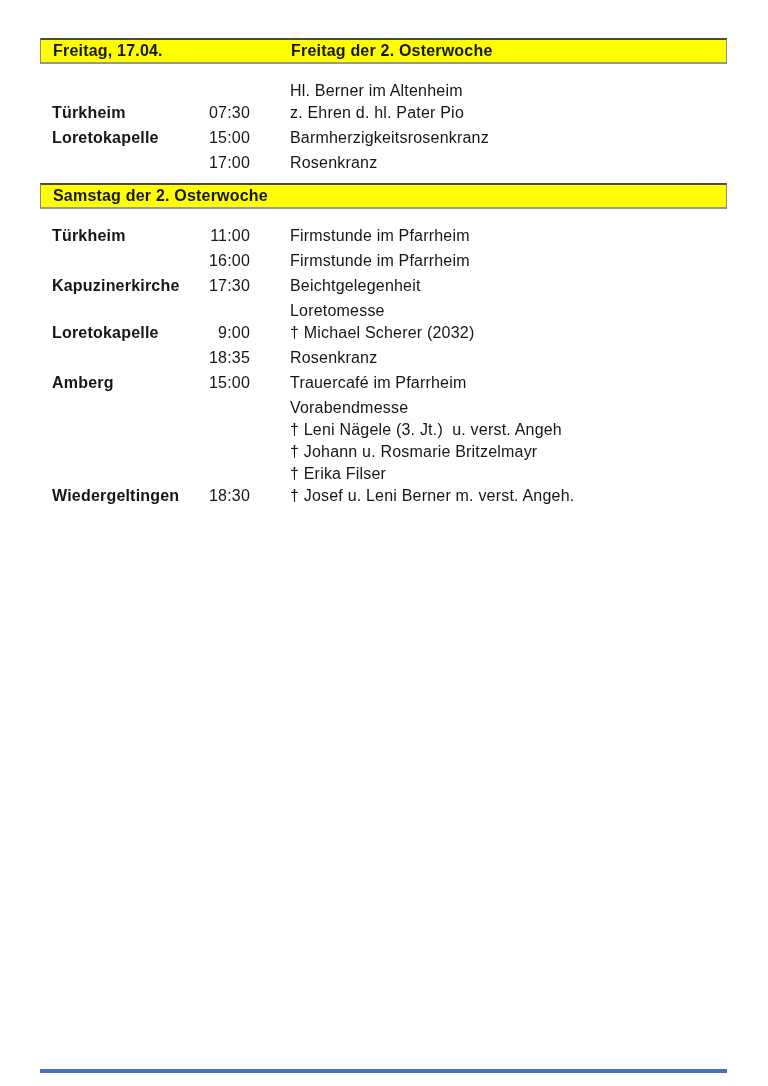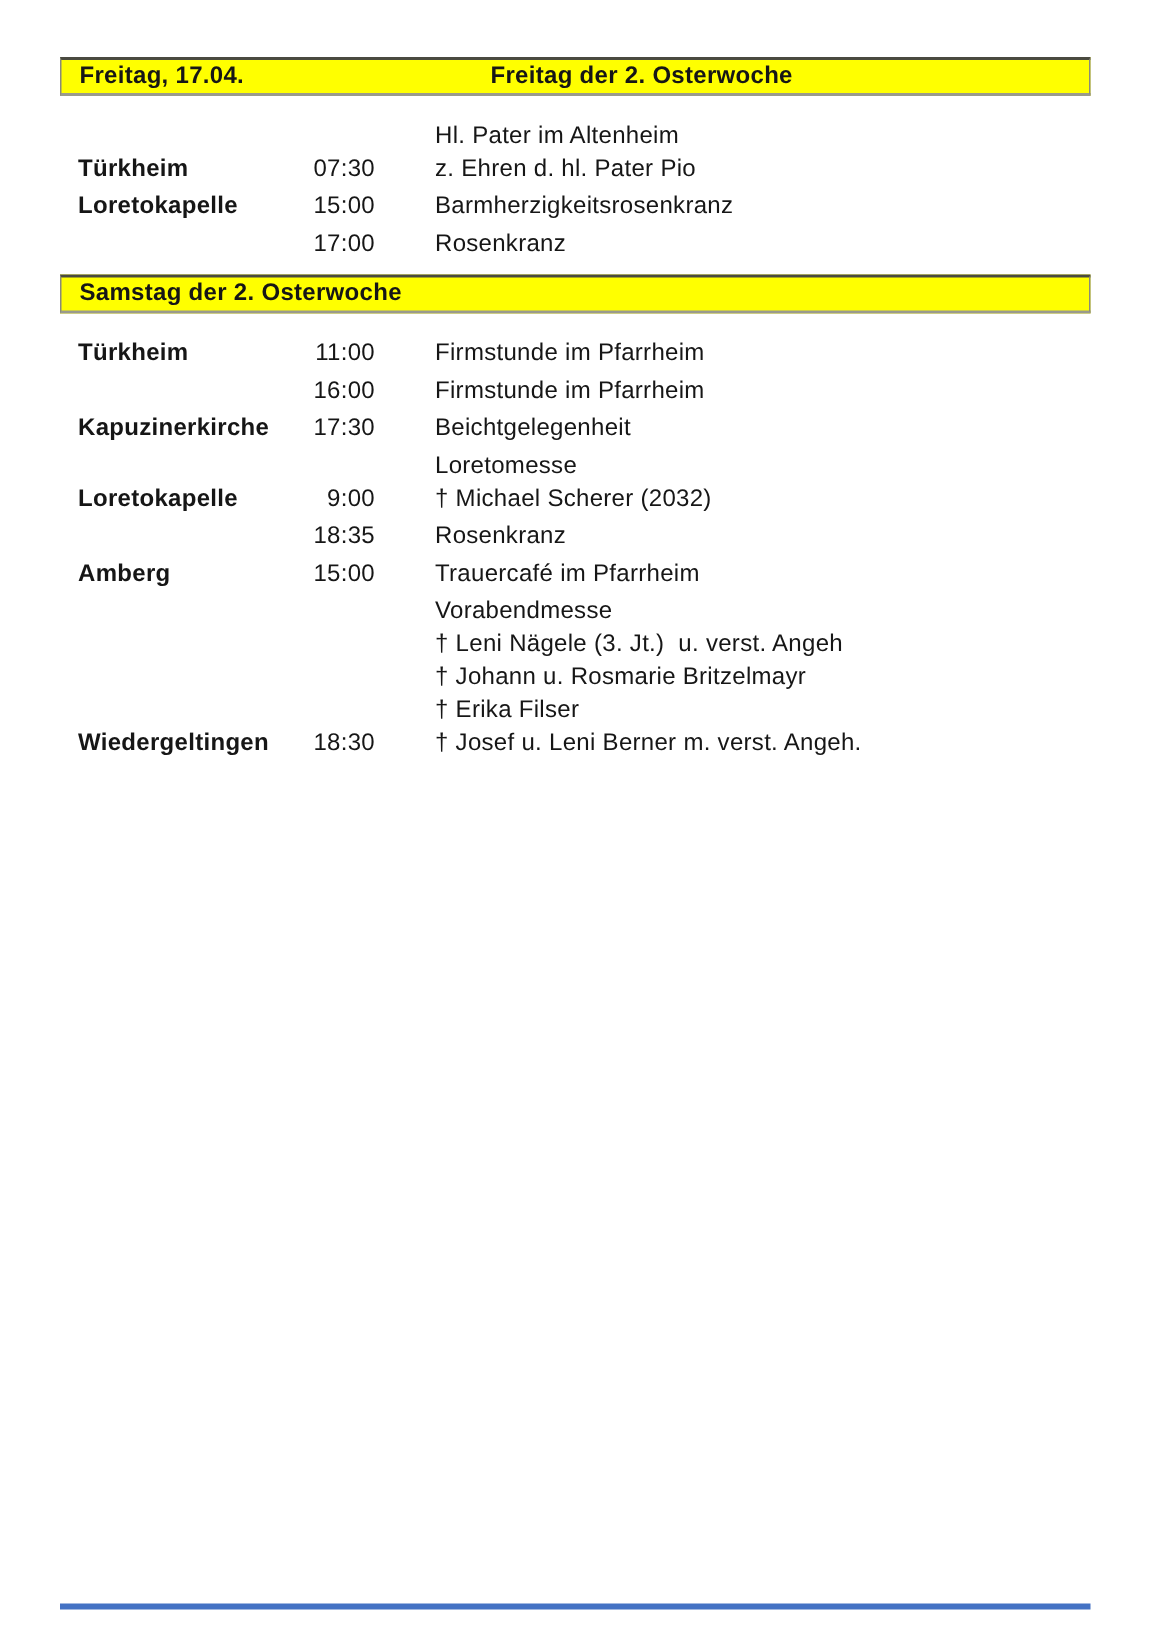--- a/index.html
+++ b/index.html
@@ -26,21 +26,20 @@
     width: 687px;
     background: #ffff00;
     border: 1px solid #8a8a7a;
     border-top: 2px solid #4a4a40;
     border-bottom: 2px solid #9a9a8c;
     padding: 1px 8px 1px 12px;
     line-height: 20px;
     display: flex;
     align-items: center;
     font-weight: bold;
-    gap: 36px;
   }
   .bar .bar-date { width: 238px; flex: 0 0 238px; }
   .bar .bar-title { flex: 1; }
   
   .rows {
     margin: 16px 0 9px 0;
     padding-left: 12px;
   }
   .row {
     display: flex;
@@ -84,21 +83,21 @@
   <section>
     <div class="bar" style="background: rgb(255, 255, 0);">
       <span class="bar-date">Freitag, 17.04.</span>
       <span class="bar-title">Freitag der 2. Osterwoche</span>
     </div>
     <div class="rows">
   <div class="row">
     <span class="cell-loc">Türkheim</span>
     <span class="cell-time">07:30</span>
     <span class="cell-events">
-  <div class="event-line">Hl. Pater im Altenheim</div>
+  <div class="event-line">Hl. Berner im Altenheim</div>
 
   <div class="event-line">z. Ehren d. hl. Pater Pio</div>
 </span>
   </div>
 
   <div class="row">
     <span class="cell-loc">Loretokapelle</span>
     <span class="cell-time">15:00</span>
     <span class="cell-events">
   <div class="event-line">Barmherzigkeitsrosenkranz</div>

